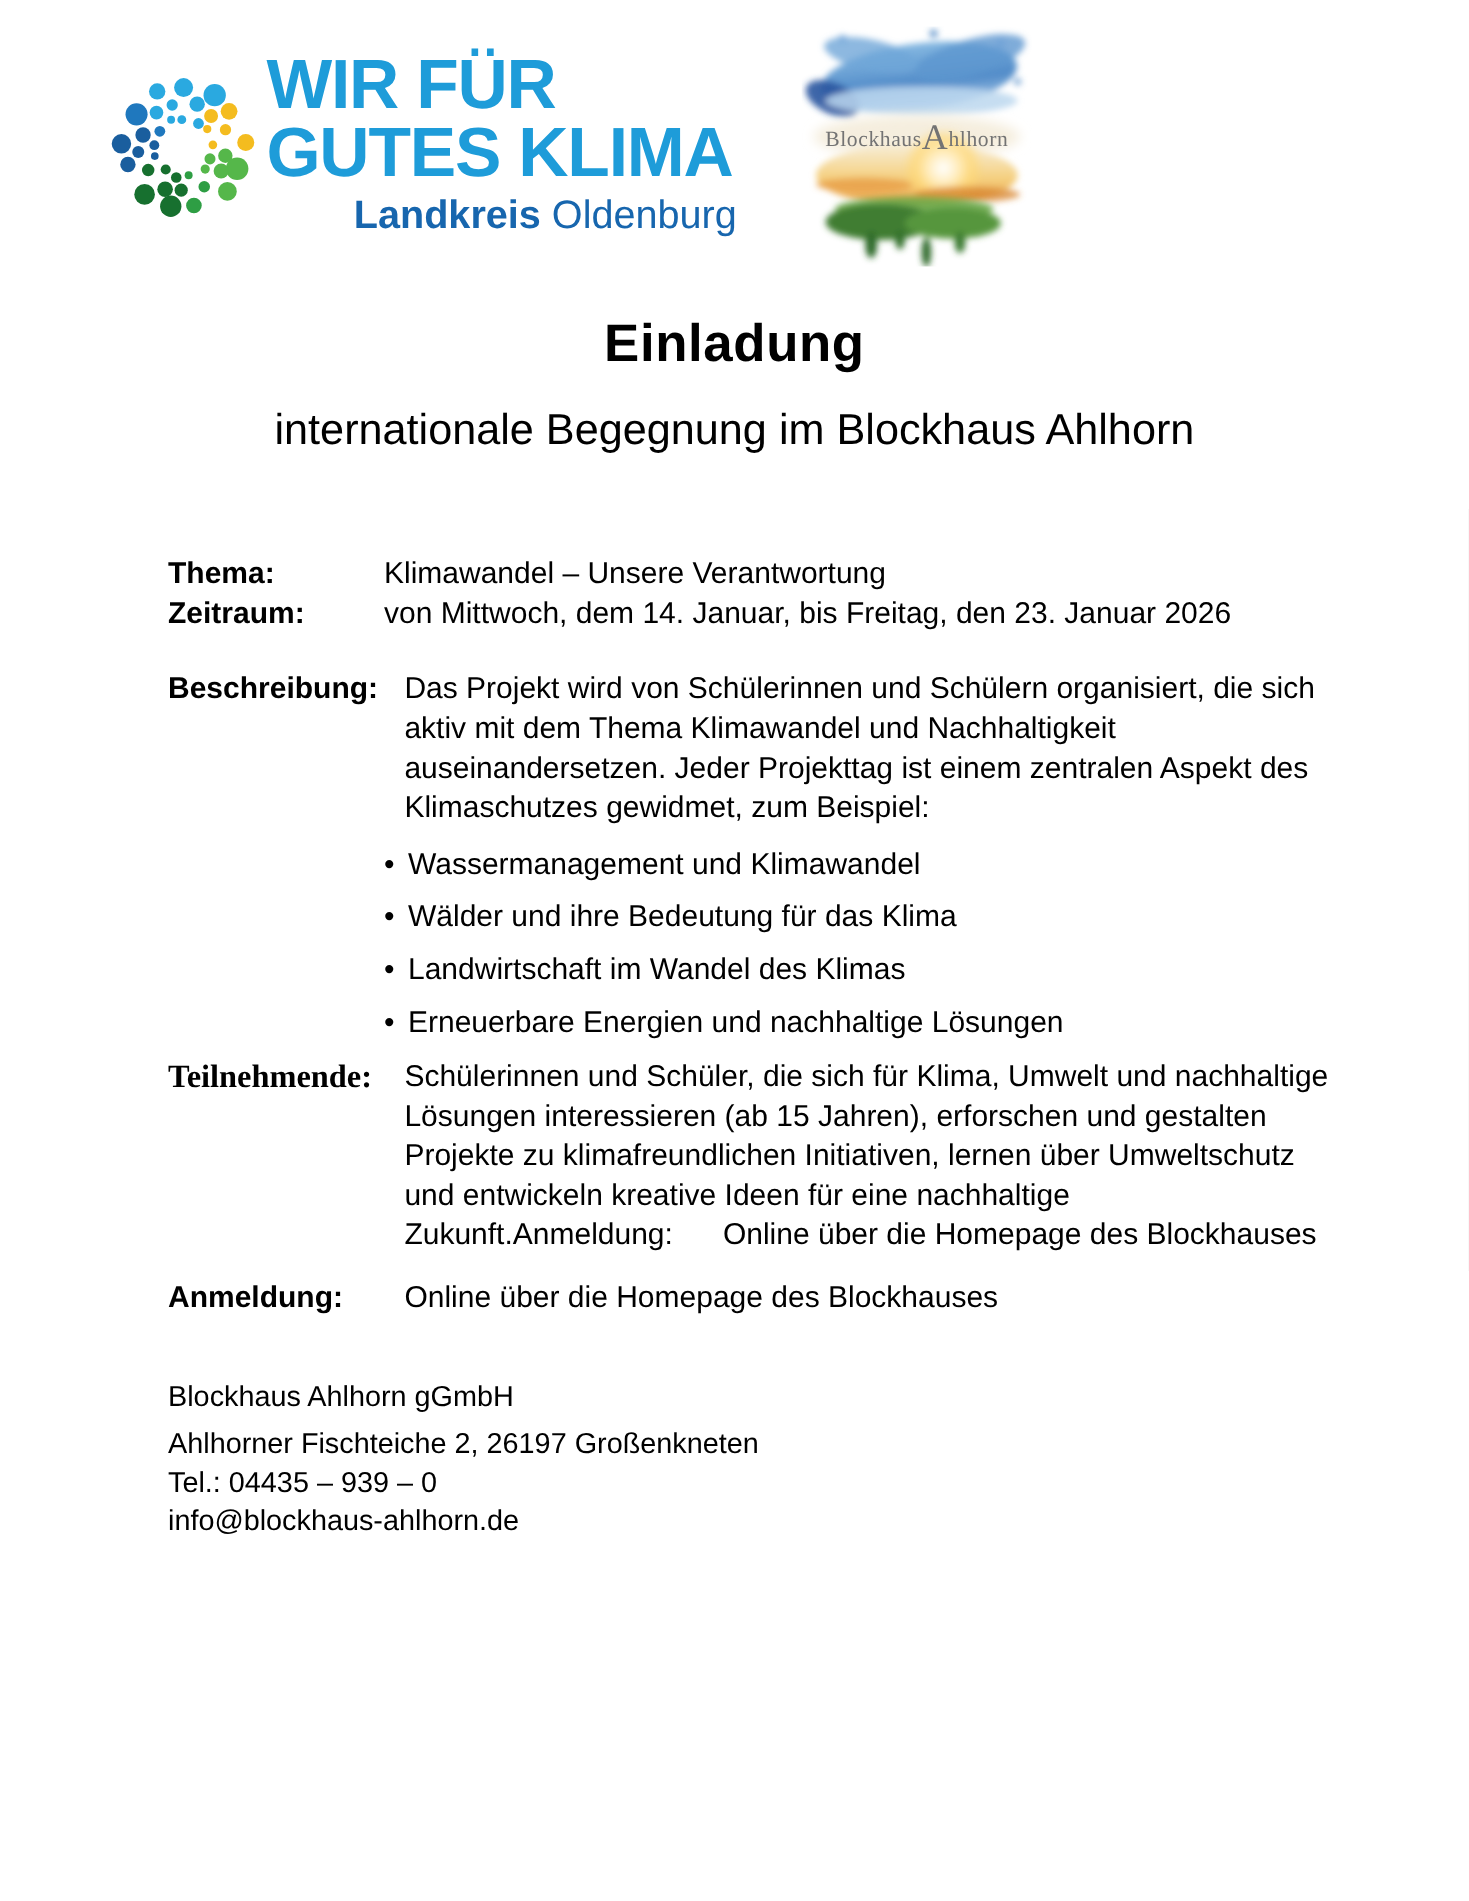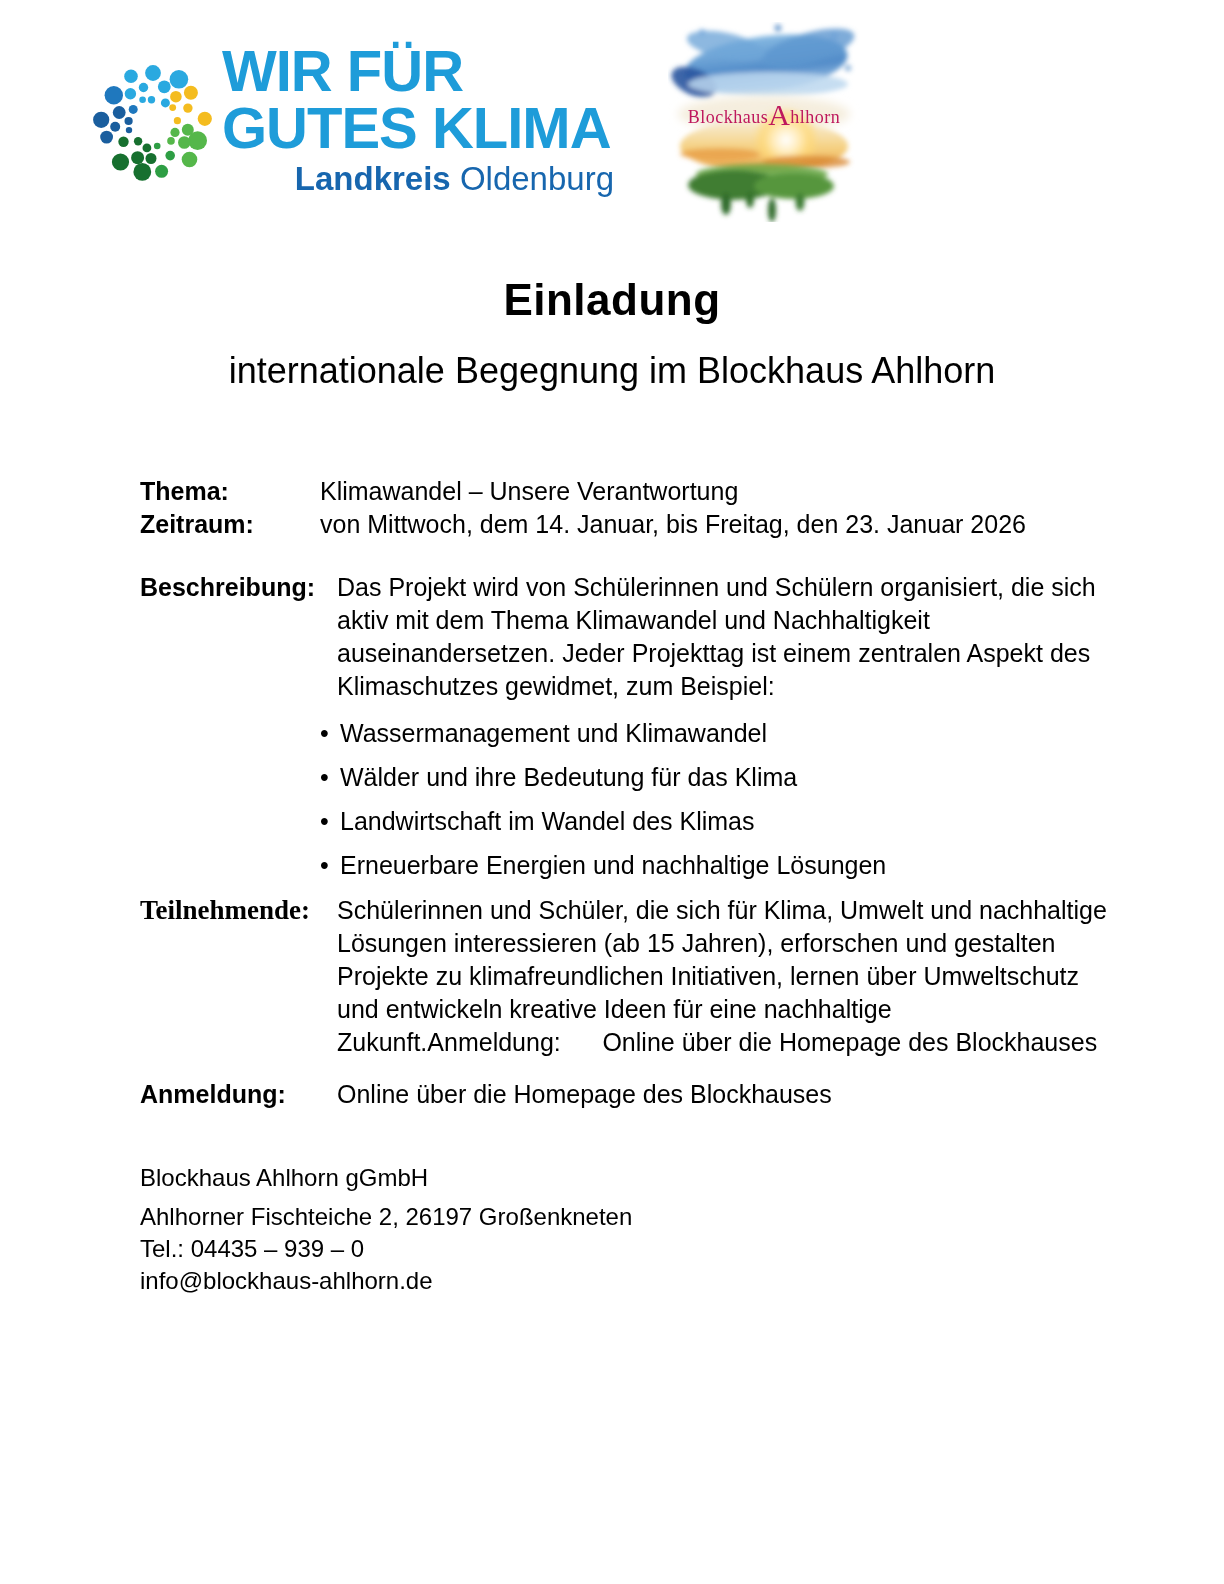--- a/index.html
+++ b/index.html
@@ -20,25 +20,25 @@
   .wordmark{margin-left:8px;width:392px;}
   .wm-line{font-size:58px;font-weight:700;line-height:57px;letter-spacing:-1px;white-space:nowrap;}
   .wm-sub{margin-top:4px;font-size:33px;line-height:38px;text-align:right;white-space:nowrap;}
   .wm-sub .bold{font-weight:700;}
   .brand-right{position:absolute;left:668px;top:22px;width:192px;height:200px;}
   .bh-art{position:absolute;left:0;top:0;width:192px;height:200px;}
   .bh-text{
     position:absolute;left:0;top:84px;width:100%;
     text-align:center;
     font-family:"Liberation Serif","DejaVu Serif",serif;
-    font-size:18px;letter-spacing:0.5px;color:#be185d;white-space:nowrap;
+    font-size:18px;letter-spacing:0.5px;color:#737373;white-space:nowrap;
   }
   .bh-text .bigA{font-size:30px;line-height:18px;vertical-align:-2px;}
   
-  h1.doc-title{margin:17px;font-size:44px;line-height:52px;font-weight:700;text-align:center;letter-spacing:0.5px;}
+  h1.doc-title{margin:4px;font-size:44px;line-height:52px;font-weight:700;text-align:center;letter-spacing:0.5px;}
   h2.doc-subtitle{margin:28px 0 0;font-size:36px;line-height:34px;font-weight:400;text-align:center;}
   
   .content{margin:87px 0 0 140px;width:960px;font-size:25px;line-height:33px;}
   .row{display:flex;align-items:flex-start;}
   .row .label{flex:none;width:197px;font-weight:700;}
   .row.tight .label{width:180px;}
   .row .value{flex:none;width:775px;}
   .row.tight .value{width:780px;}
   .label.serif{font-family:Liberation Serif, serif;font-size:27px;}
   .prewrap{white-space:pre-wrap;}

